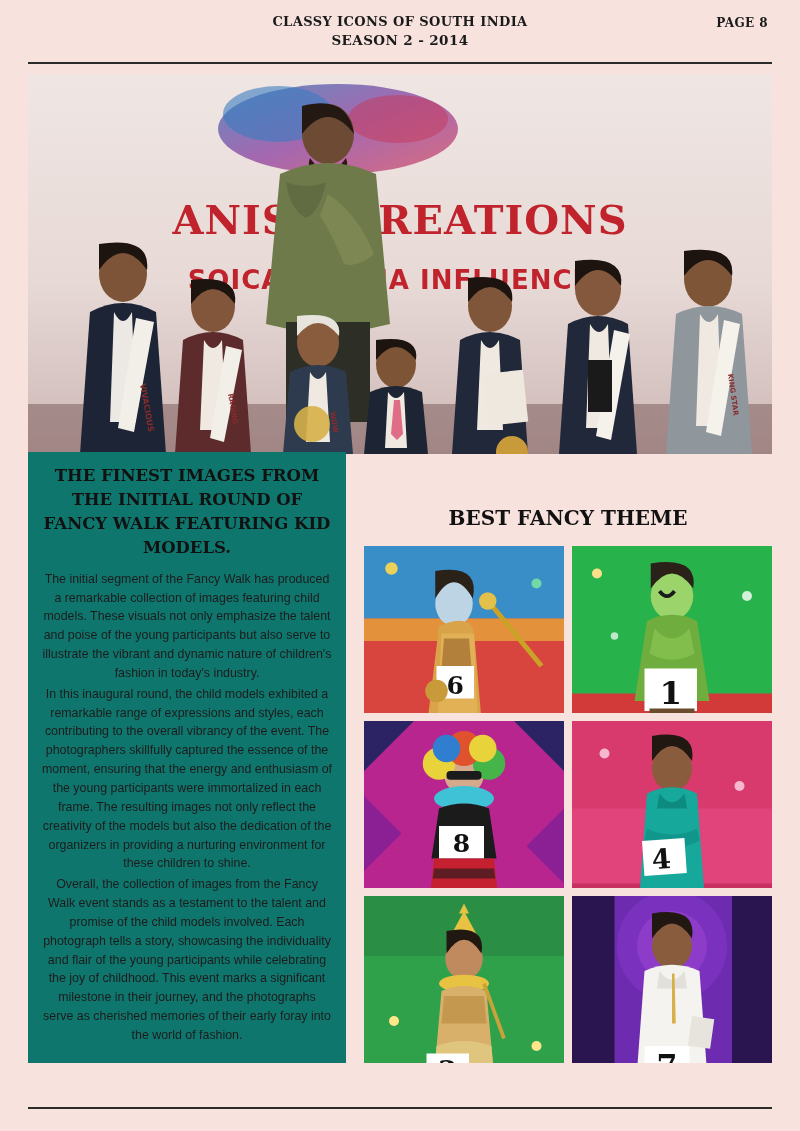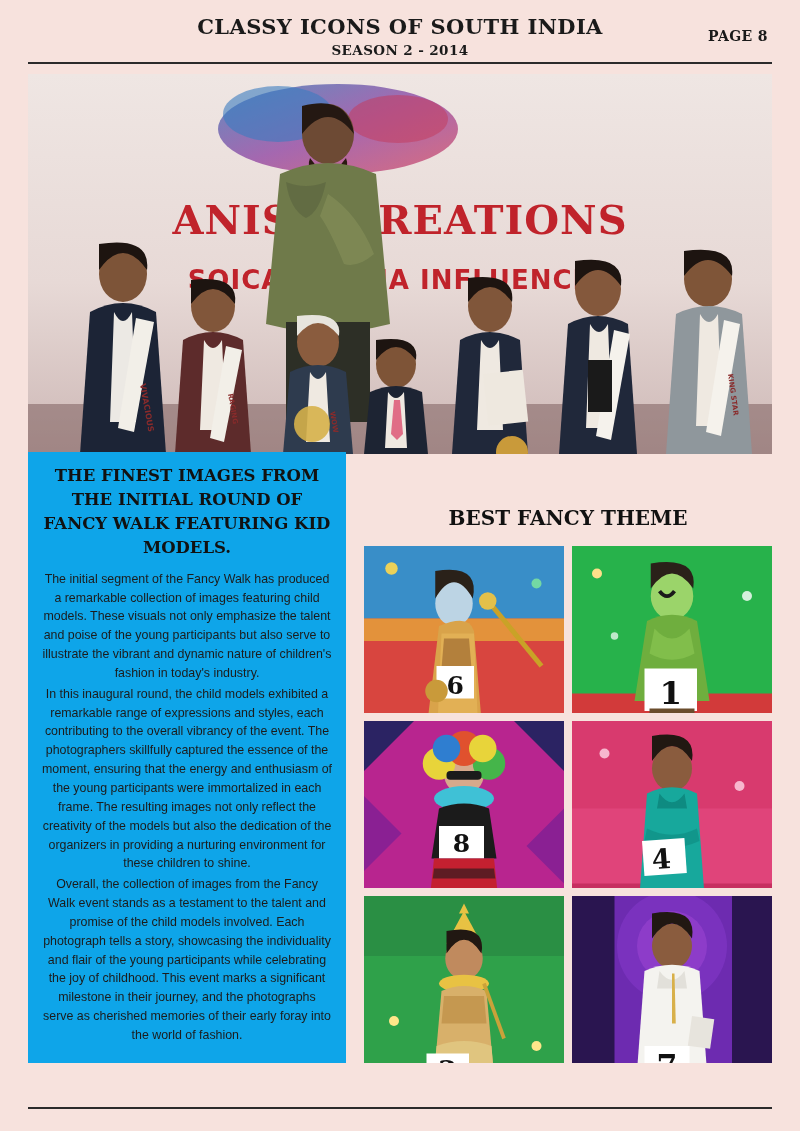--- a/index.html
+++ b/index.html
@@ -24,43 +24,42 @@
   .masthead {
     position: relative;
     height: 42px;
   }
   .masthead-center {
     text-align: center;
   }
   .masthead-title {
     font-family: "DejaVu Serif", serif;
     font-weight: bold;
-    font-size: 21px;
+    font-size: 13px;
     letter-spacing: 0.4px;
     color: #1a1a1a;
     line-height: 1.25;
   }
   .masthead-sub {
     font-family: "DejaVu Serif", serif;
     font-weight: bold;
     font-size: 13.5px;
     letter-spacing: 0.4px;
     color: #1a1a1a;
     margin-top: 2px;
   }
   .page-number {
     position: absolute;
     right: 4px;
     top: 2px;
     font-family: "DejaVu Serif", serif;
     font-weight: bold;
-    font-size: 14px;
+    font-size: 12px;
     letter-spacing: 0.4px;
     color: #1a1a1a;
-    margin-top: 12px;
   }
   .rule-top {
     border-top: 2px solid #2b2b2b;
     margin: 6px 0 10px 0;
   }
   .rule-bottom {
     position: absolute;
     left: 28px;
     right: 28px;
     bottom: 22px;
@@ -76,21 +75,21 @@
   }
   .hero-canvas { position:absolute; inset:0; }
   
   .lower {
     display: flex;
     gap: 18px;
     margin-top: 6px;
   }
   .col-left {
     width: 318px;
-    background: #0ea5e9;
+    background: #0f766e;
     padding: 12px 14px 14px 14px;
     box-sizing: border-box;
     margin-top: -8px;
     position: relative;
     z-index: 3;
   }
   .headline {
     font-family: "DejaVu Serif", serif;
     font-weight: bold;
     font-size: 16.5px;

